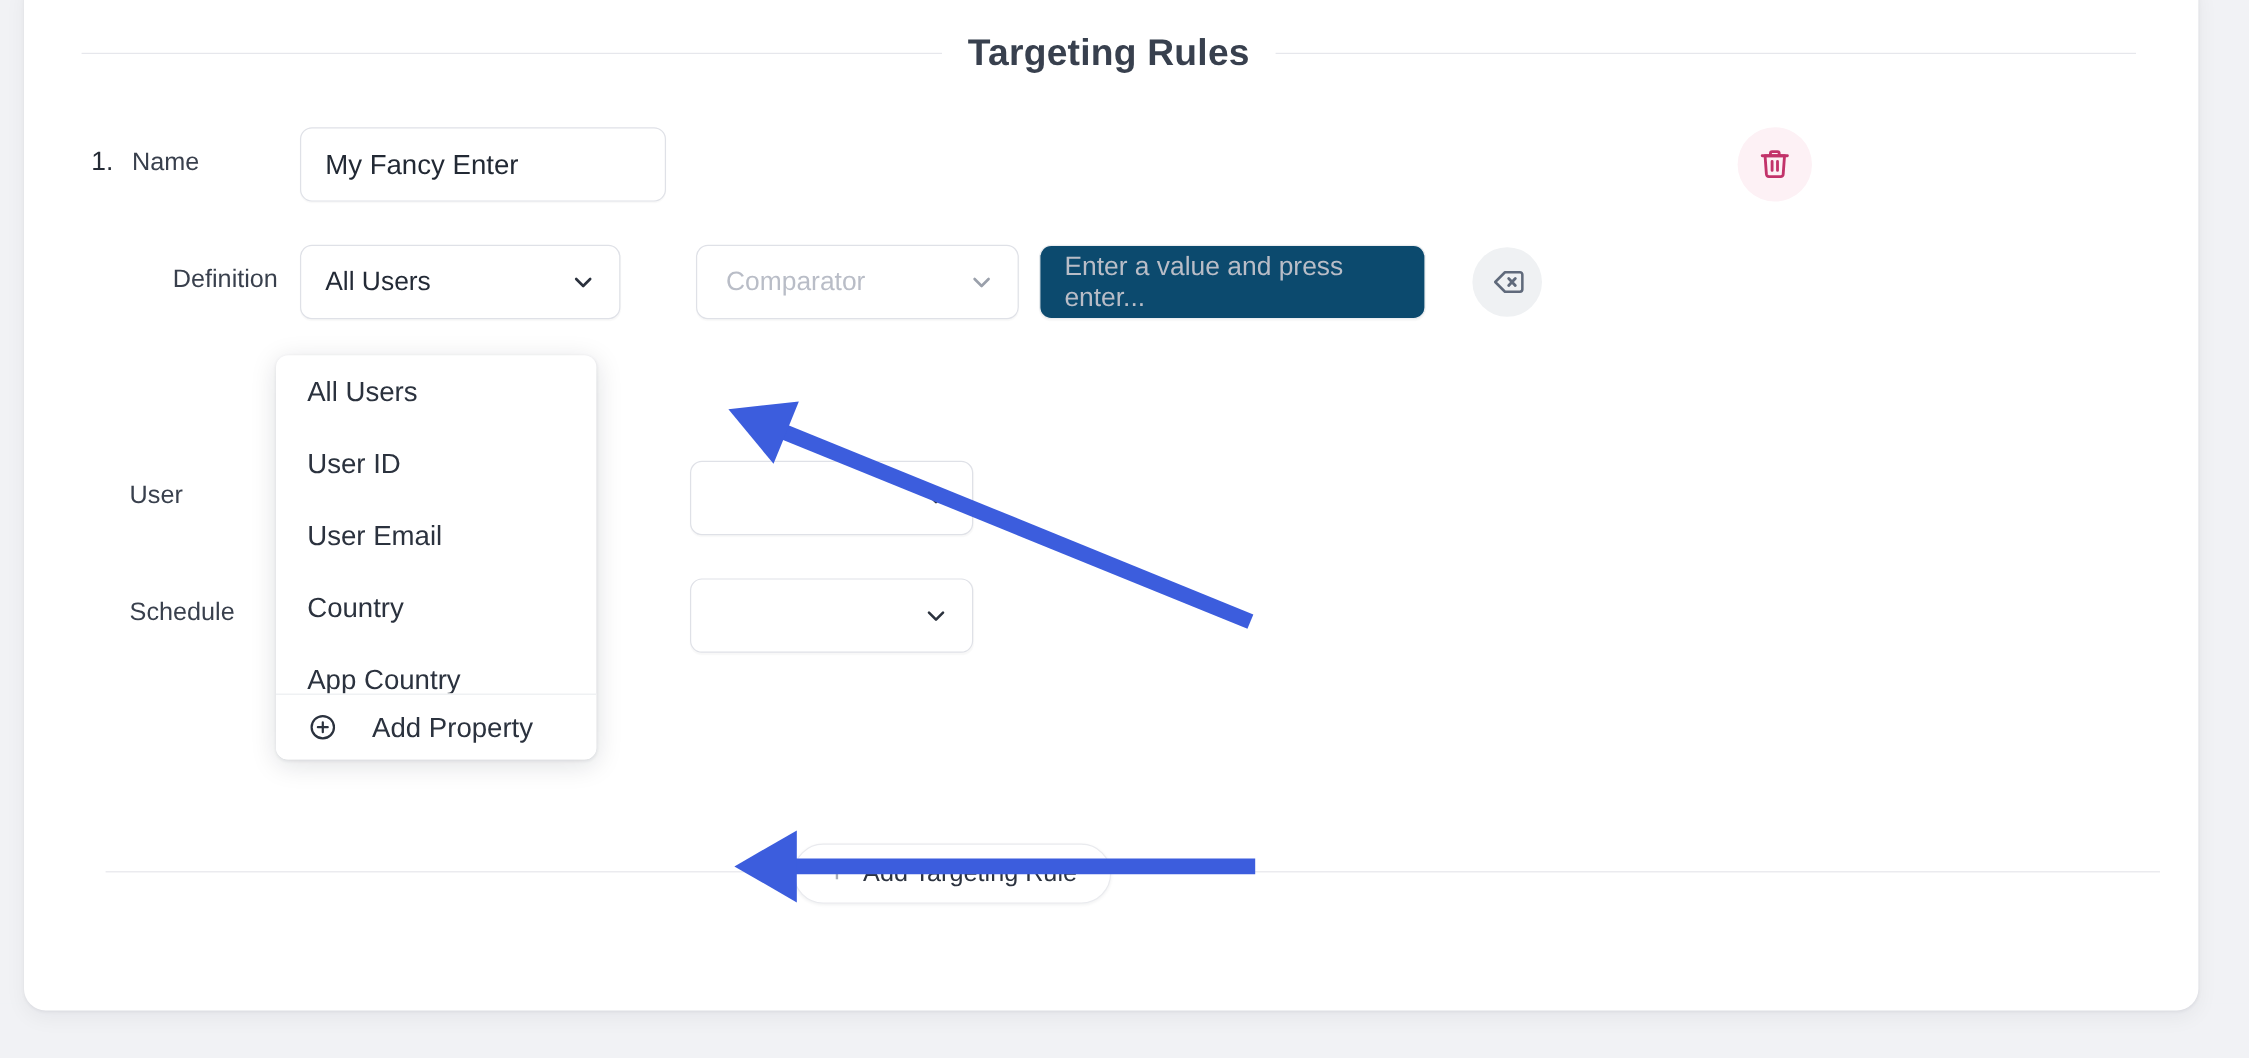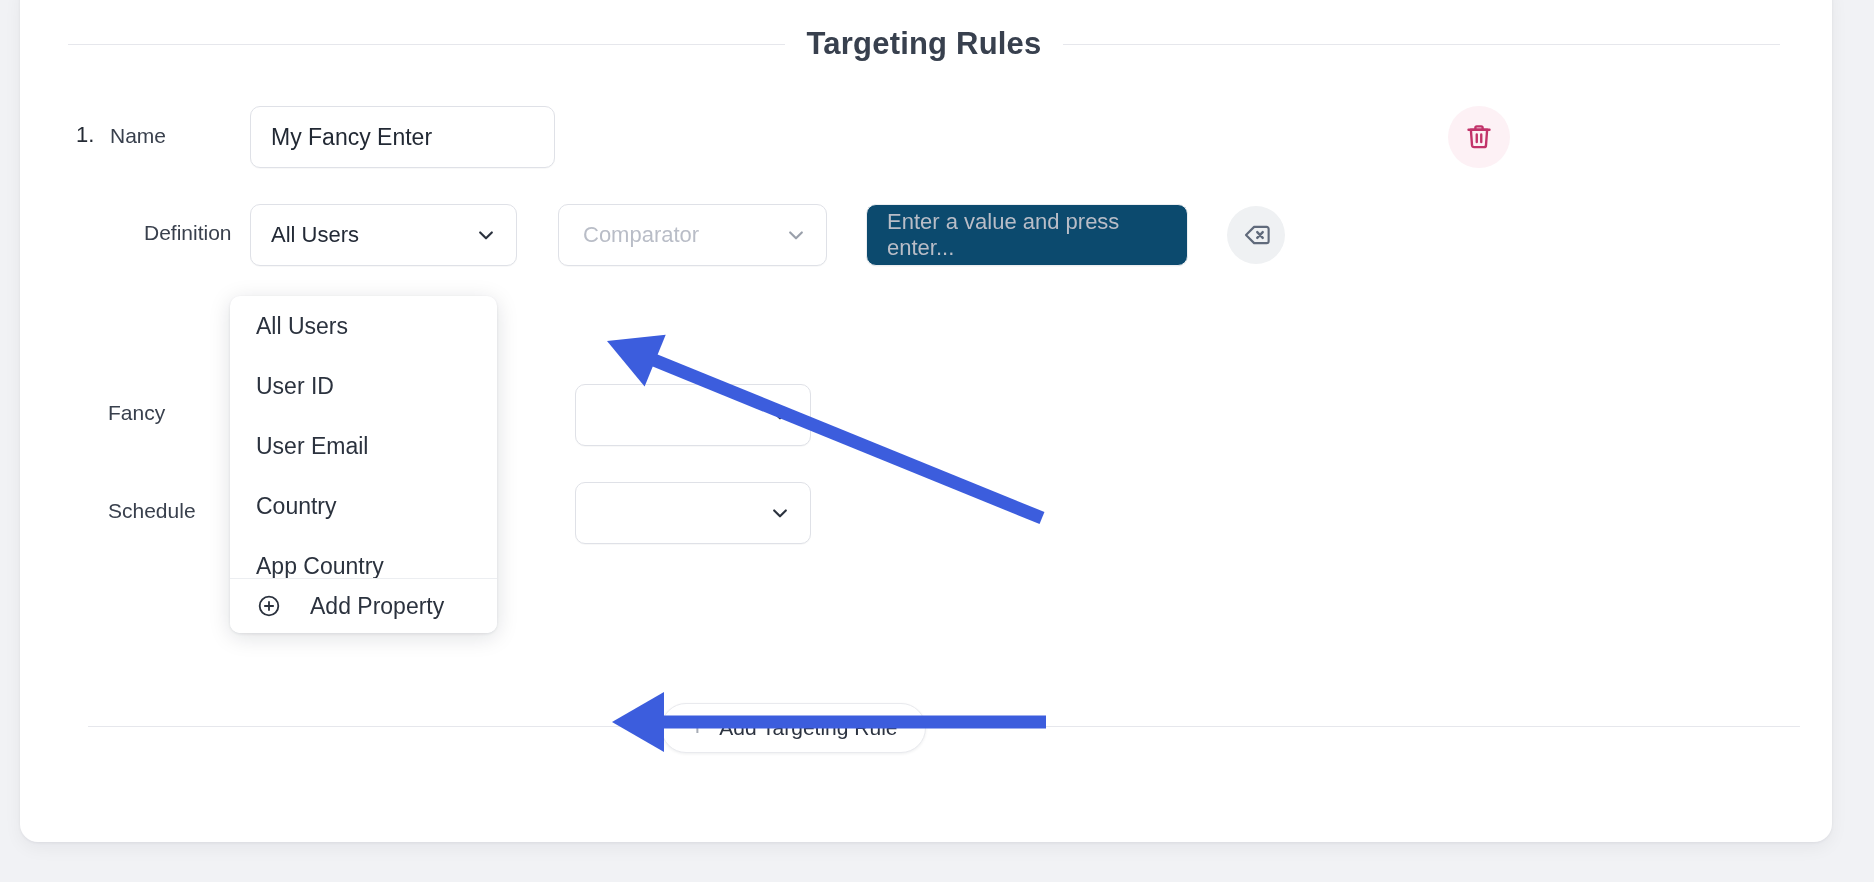--- a/index.html
+++ b/index.html
@@ -101,21 +101,21 @@
     cursor: pointer;
     justify-content: space-between;
   }
   .select .chev {
     width: 20px; height: 20px;
     flex: 0 0 auto;
     display: block;
   }
 
   .sel-definition { left: 230px; top: 224px; width: 267px; height: 62px; }
-  .sel-comparator { left: 538px; top: 224px; width: 269px; height: 62px; padding-left: 24px; }
+  .sel-comparator { left: 560px; top: 224px; width: 269px; height: 62px; padding-left: 24px; }
   .sel-comparator .ph { color: #b9bdc7; }
 
   .value-input {
     left: 846px; top: 224px;
     width: 322px; height: 62px;
     background: #0c4a6e;
     border: 1px solid #eceef1;
     color: #b9bdc7;
     font-size: 22px;
   }
@@ -242,21 +242,21 @@
     <div class="section-head">
       <div class="rule-line"></div>
       <div class="section-title">Targeting Rules</div>
       <div class="rule-line"></div>
     </div>
 
     <div class="row-index">1.</div>
 
     <div class="row-label lbl-name">Name</div>
     <div class="row-label lbl-def">Definition</div>
-    <div class="row-label lbl-serve">Fancy</div>
+    <div class="row-label lbl-serve">User</div>
     <div class="row-label lbl-schedule">Schedule</div>
 
     <div class="field name-input">
       <span>My Fancy Enter</span>
     </div>
 
     <div class="field select sel-definition">
       <span>All Users</span>
       <svg class="chev" viewBox="0 0 24 24" fill="none">
         <path d="M5 9l7 7 7-7" stroke="#2b323e" stroke-width="2.6" stroke-linecap="round" stroke-linejoin="round"></path>

